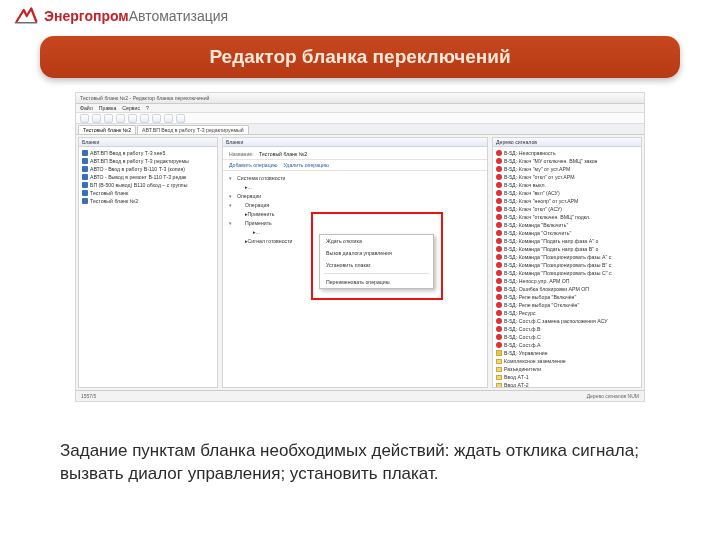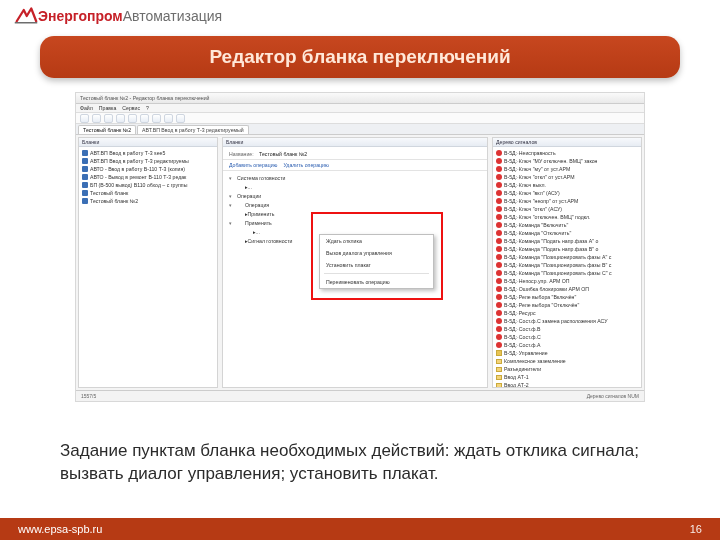--- a/index.html
+++ b/index.html
@@ -1,19 +1,19 @@
 <!DOCTYPE html>
 <html><head>
 <meta charset="utf-8">
 <style>
   *{box-sizing:border-box;margin:0;padding:0;font-family:"Segoe UI",Tahoma,sans-serif}
   body{width:720px;height:540px;background:#fff;position:relative;overflow:hidden}
   .page{width:720px;height:540px;position:relative}
 
-  .brand-bar{display:flex;align-items:center;padding:6px 14px 2px}
+  .brand-bar{display:flex;align-items:center;gap:6px;padding:6px 14px 2px}
   .brand-logo{width:24px;height:20px;position:relative}
   .brand-logo svg{width:100%;height:100%}
   .brand-text{font-size:14px;font-weight:400}
   .brand-text .b1{color:#c62128;font-weight:600}
   .brand-text .b2{color:#6d6d6d}
 
   .title-pill{margin:8px 40px;background:linear-gradient(#c7471f,#b63a14);border-radius:14px;
     padding:10px 16px;text-align:center;color:#fff;font-size:19px;font-weight:600;
     box-shadow:0 3px 6px rgba(0,0,0,.25)}
   .title-pill span{color:#ffe8d9}
@@ -320,17 +320,13 @@
     </div>
 
     <div class="statusbar">
       <span>1557/5</span>
       <span>Дерево сигналов      NUM</span>
     </div>
   </div>
 
   <div class="caption">Задание пунктам бланка необходимых действий: ждать отклика сигнала; вызвать диалог управления; установить плакат.</div>
 
-  <div class="footer">
-    <span>www.epsa-spb.ru</span>
-    <span class="pg">16</span>
-  </div>
 </div>
 
 </body></html>

